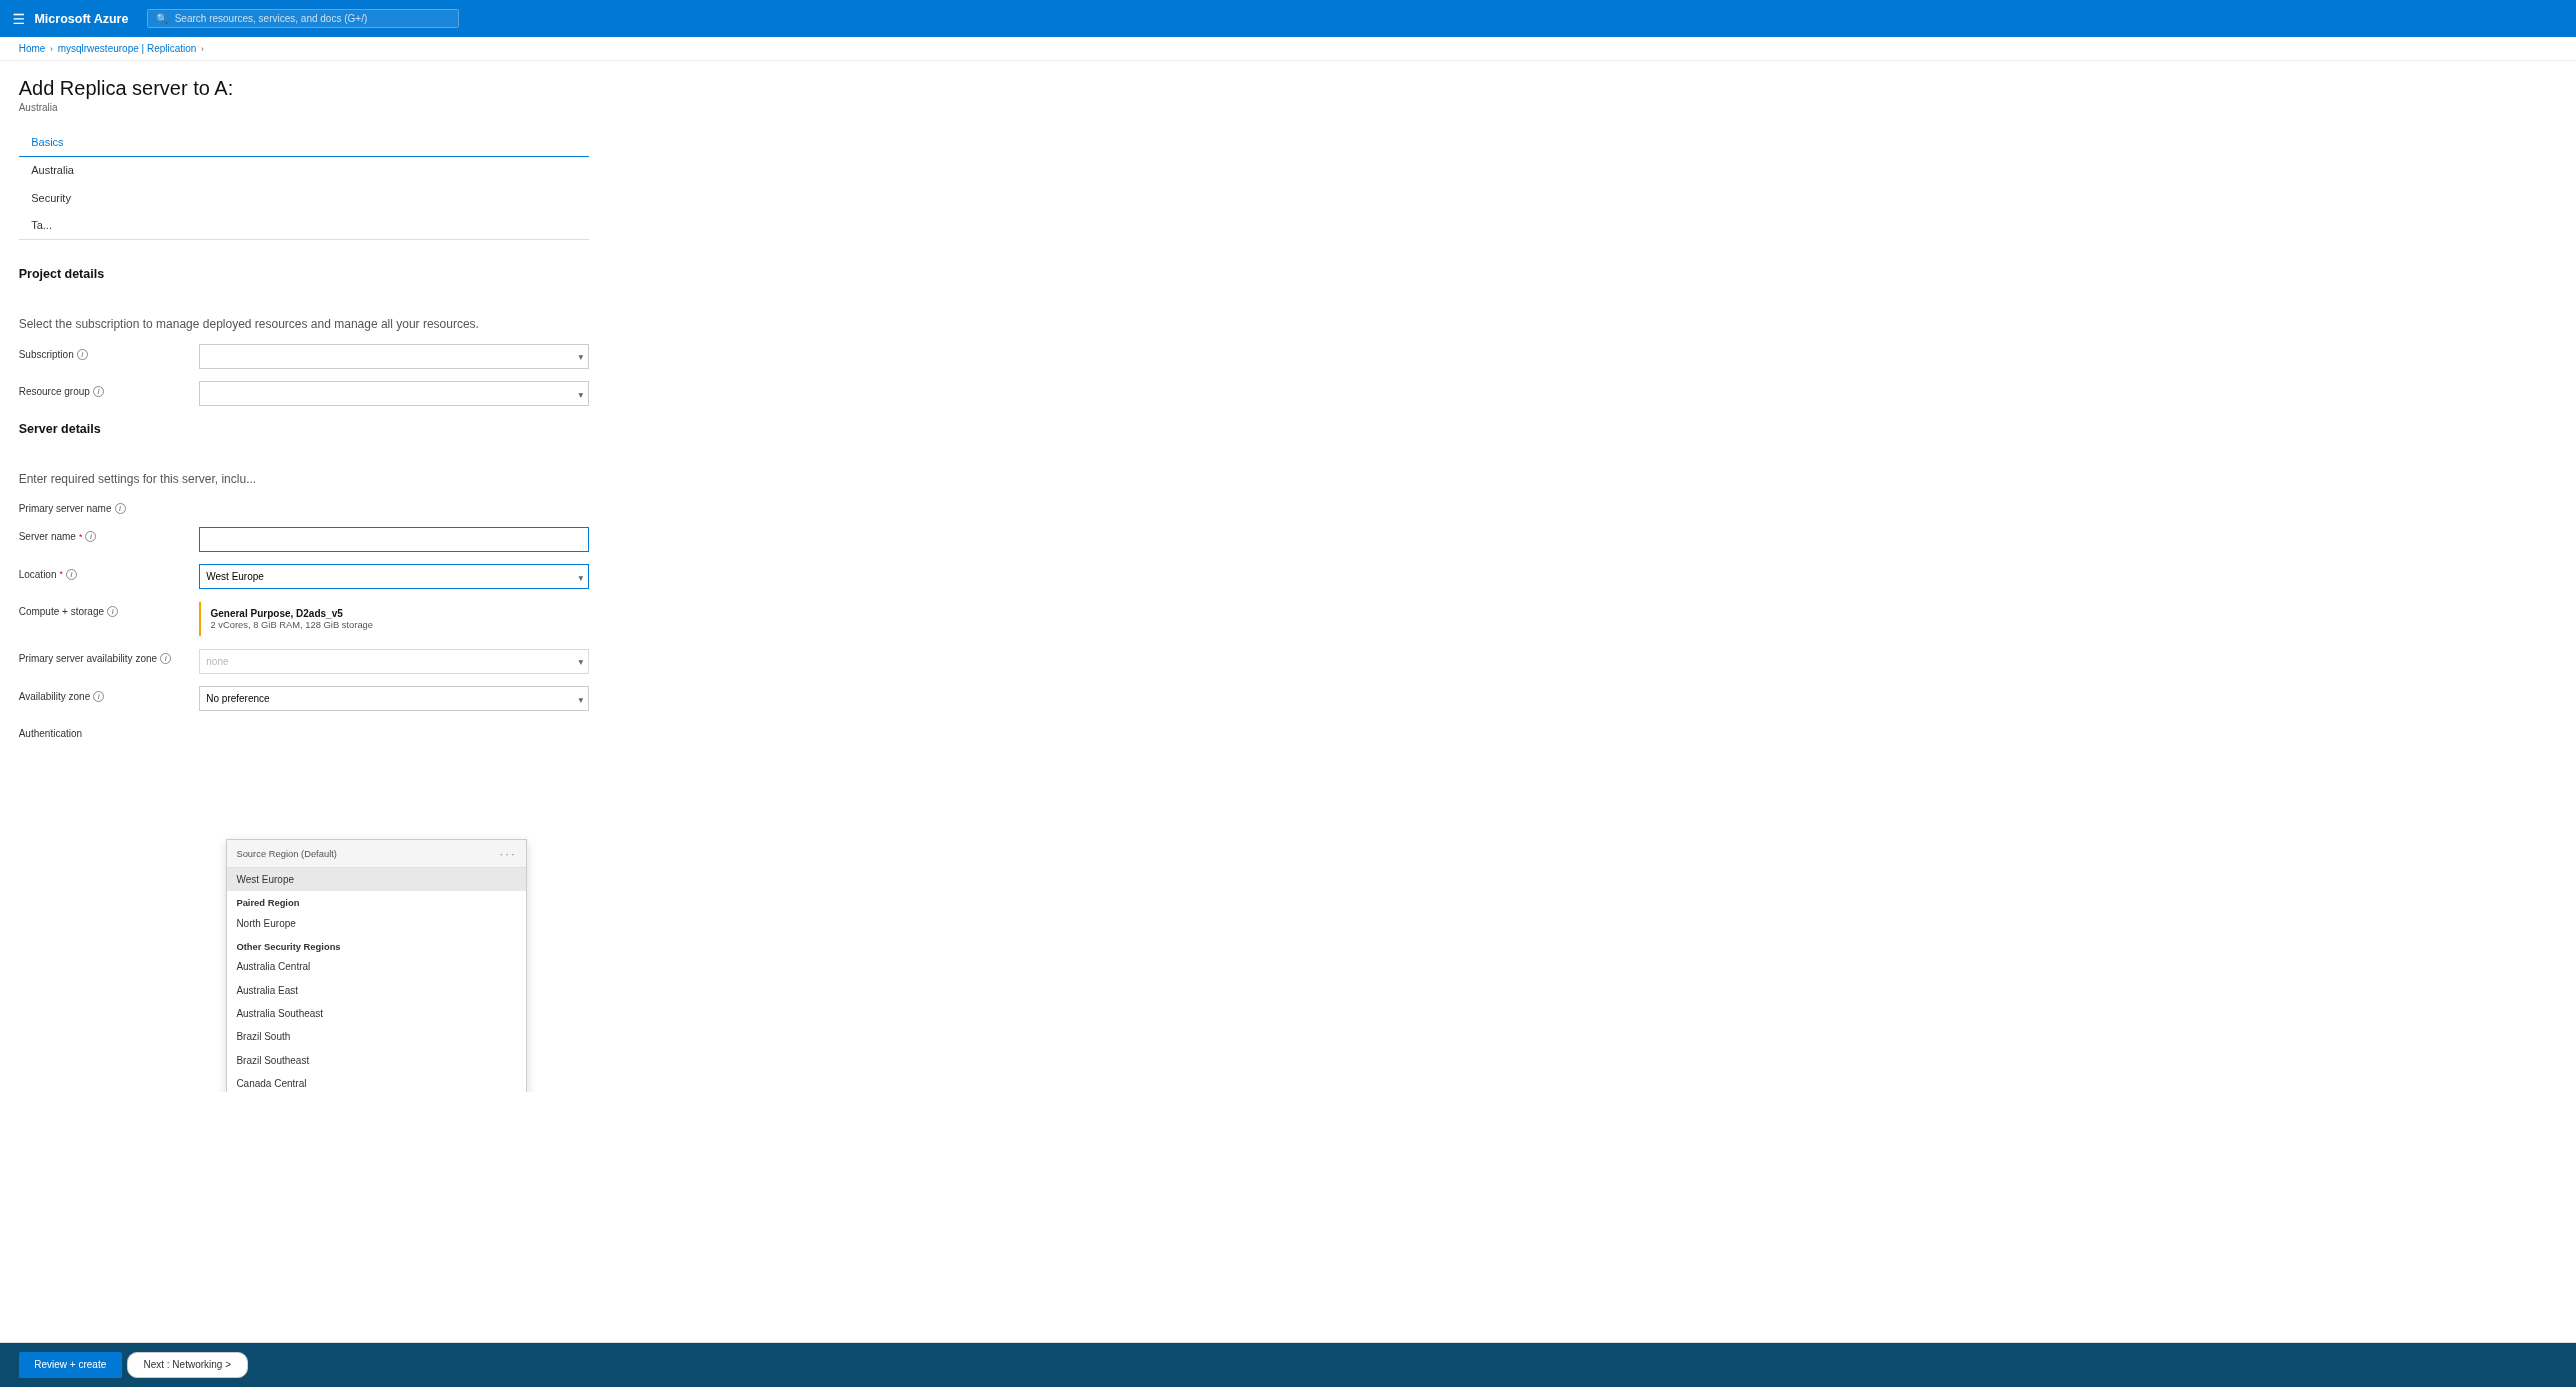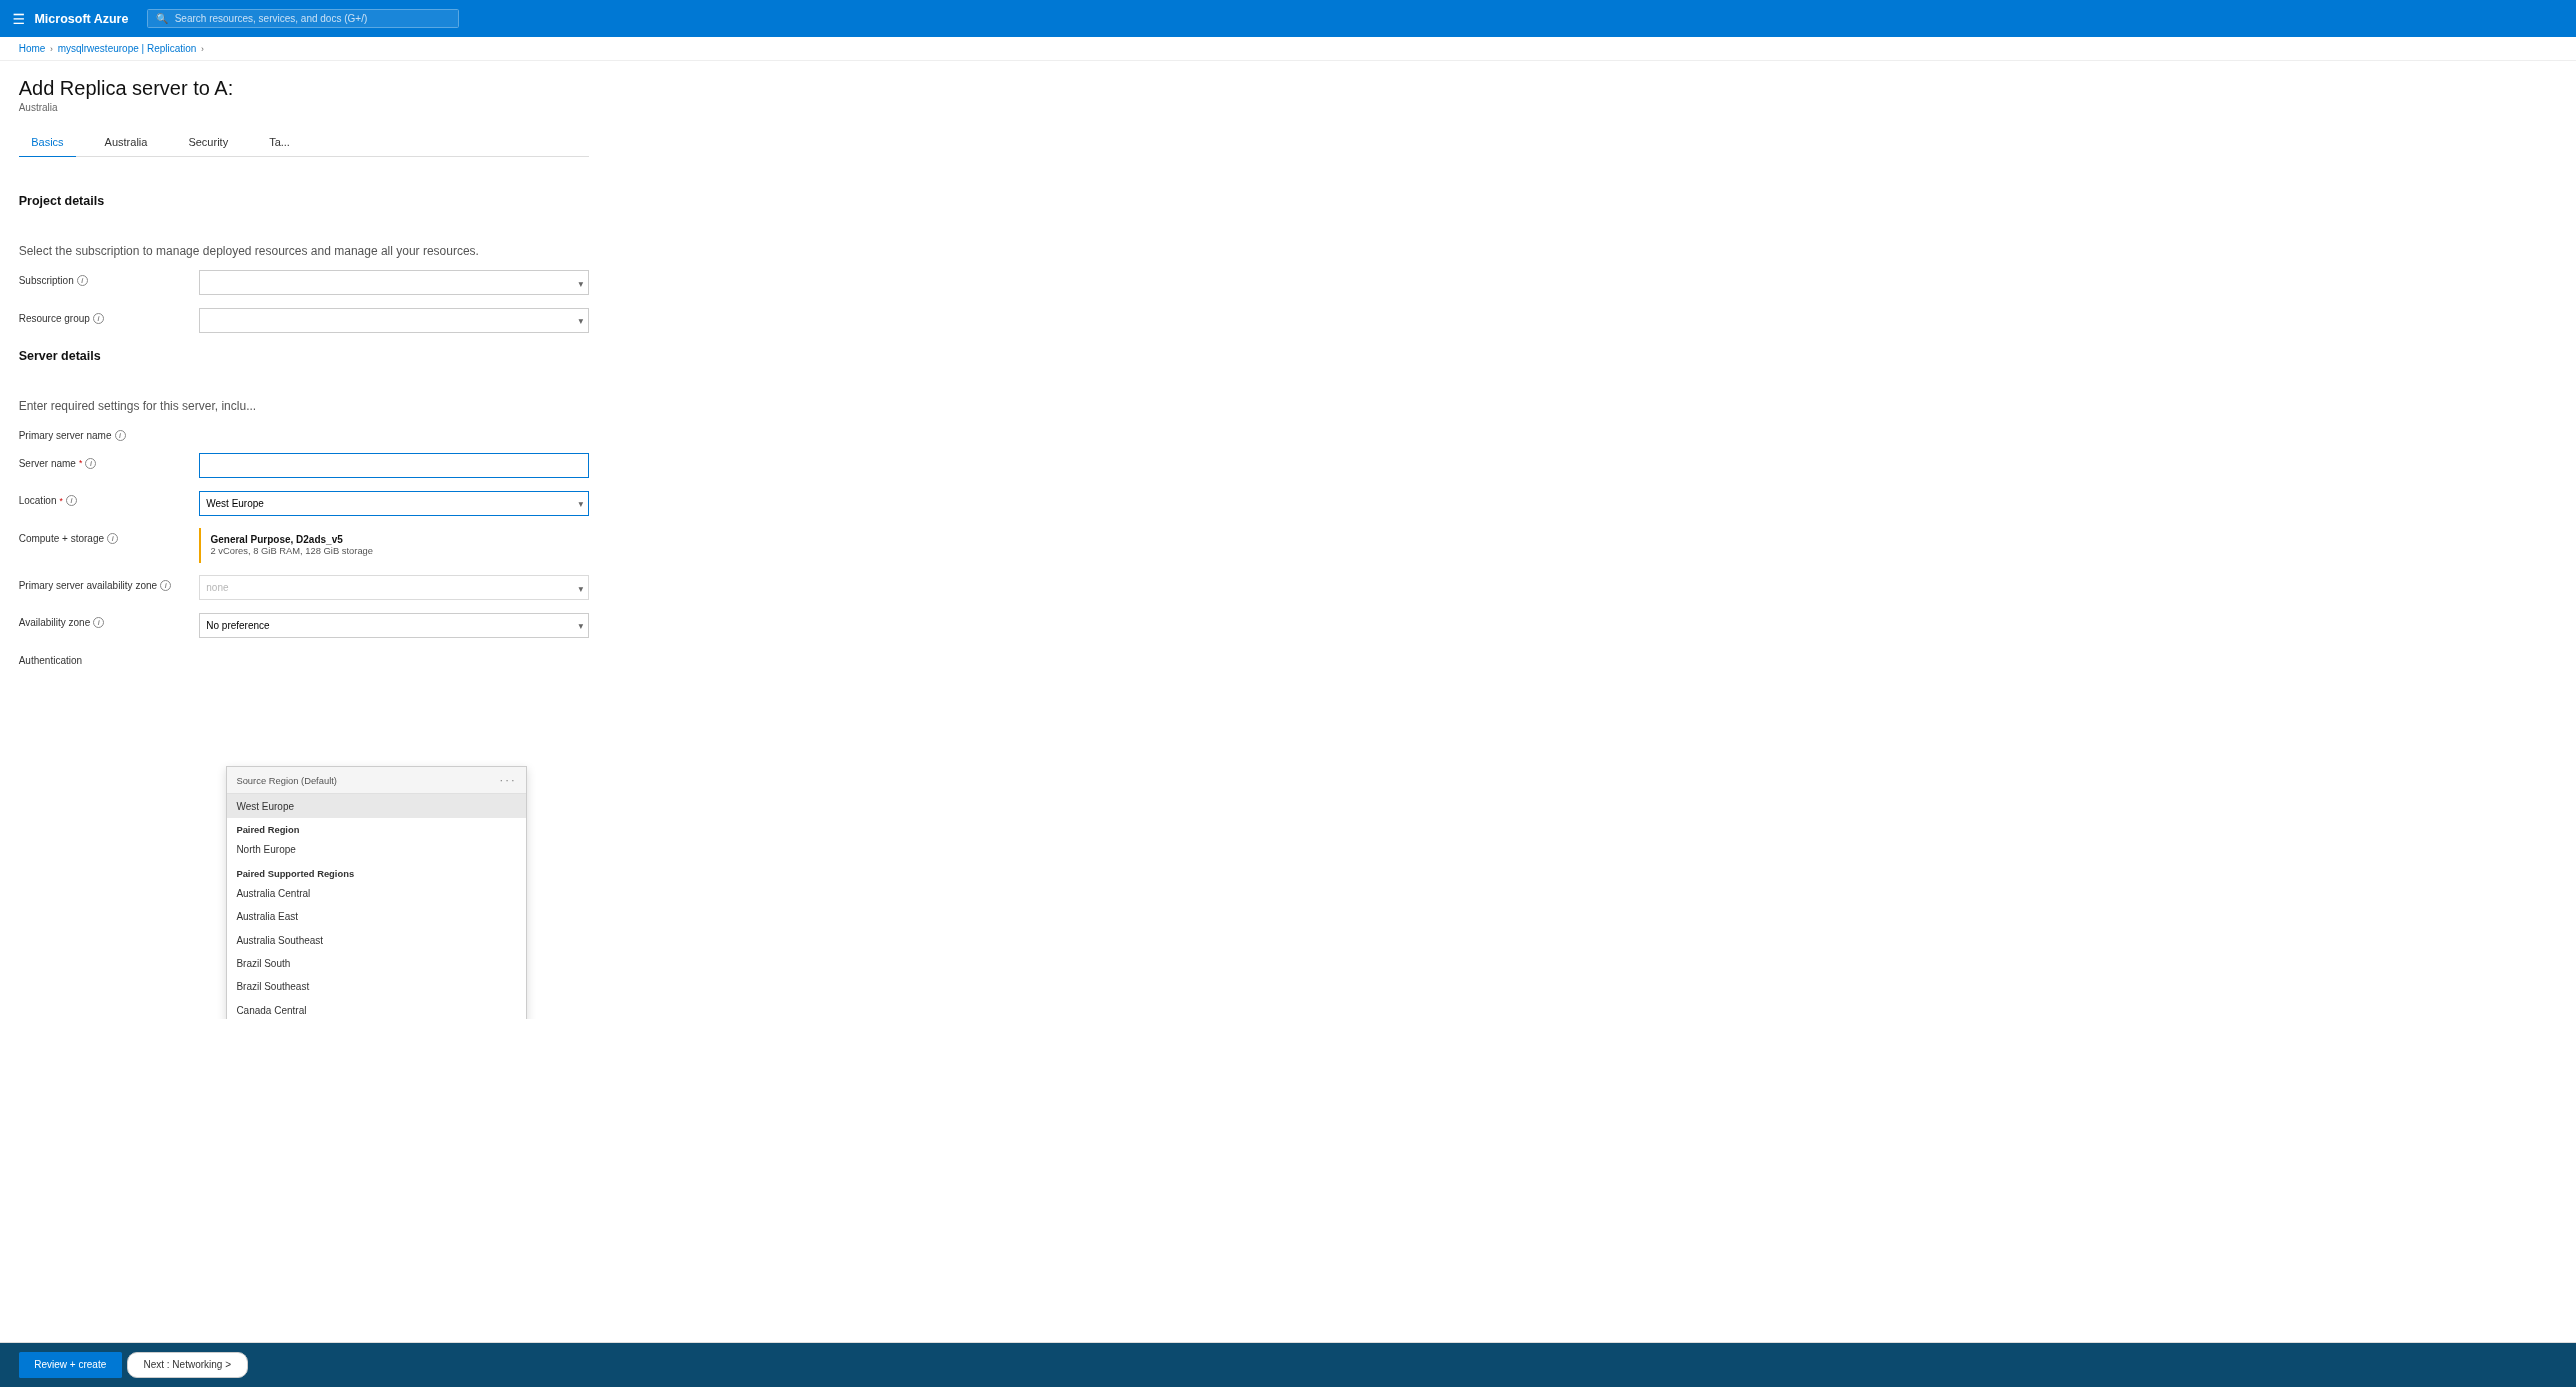--- a/index.html
+++ b/index.html
@@ -75,22 +75,23 @@
     .page-subtitle {
       font-size: 10px;
       color: #666;
       margin-bottom: 15.6px;
     }
 
     
     .tabs {
       display: flex;
       border-bottom: 0.8px solid #ddd;
-      margin-bottom: 37px;
-      gap: 16px;
+      margin-bottom: 27px;
+      gap: 0;
+      flex-direction: column;
     }
     .tab {
       padding: 7.8px 12.5px;
       cursor: pointer;
       font-size: 11px;
       color: #333;
       border-bottom: 1.6px solid transparent;
       margin-bottom: -0.8px;
     }
     .tab.active {
@@ -444,21 +445,21 @@
     <span>Source Region (Default)</span>
     <span class="dots">···</span>
   </div>
   <div class="dropdown-scrollable">
 
     <div class="dropdown-item selected">West Europe</div>
 
     <div class="dropdown-group-label">Paired Region</div>
     <div class="dropdown-item">North Europe</div>
 
-    <div class="dropdown-group-label">Paired Supported Regions</div>
+    <div class="dropdown-group-label">Other Security Regions</div>
     <div class="dropdown-item">Australia Central</div>
     <div class="dropdown-item">Australia East</div>
     <div class="dropdown-item">Australia Southeast</div>
     <div class="dropdown-item">Brazil South</div>
     <div class="dropdown-item">Brazil Southeast</div>
     <div class="dropdown-item">Canada Central</div>
     <div class="dropdown-item">Canada East</div>
     <div class="dropdown-item">Central India</div>
 
     <div style="display:flex;justify-content:center;padding:3.1px;border-top:0.8px solid #eee;">

